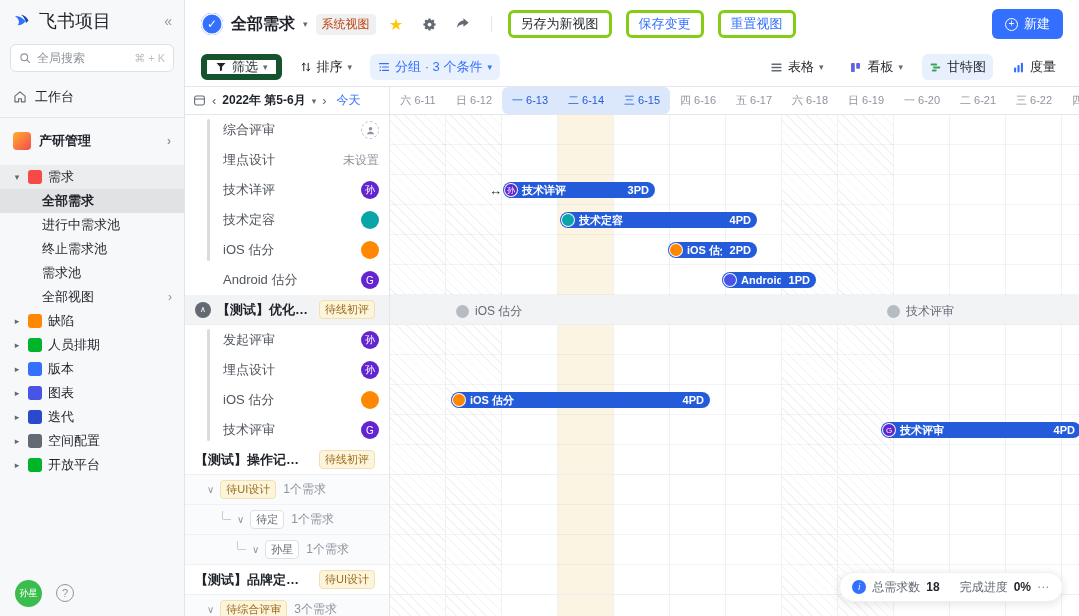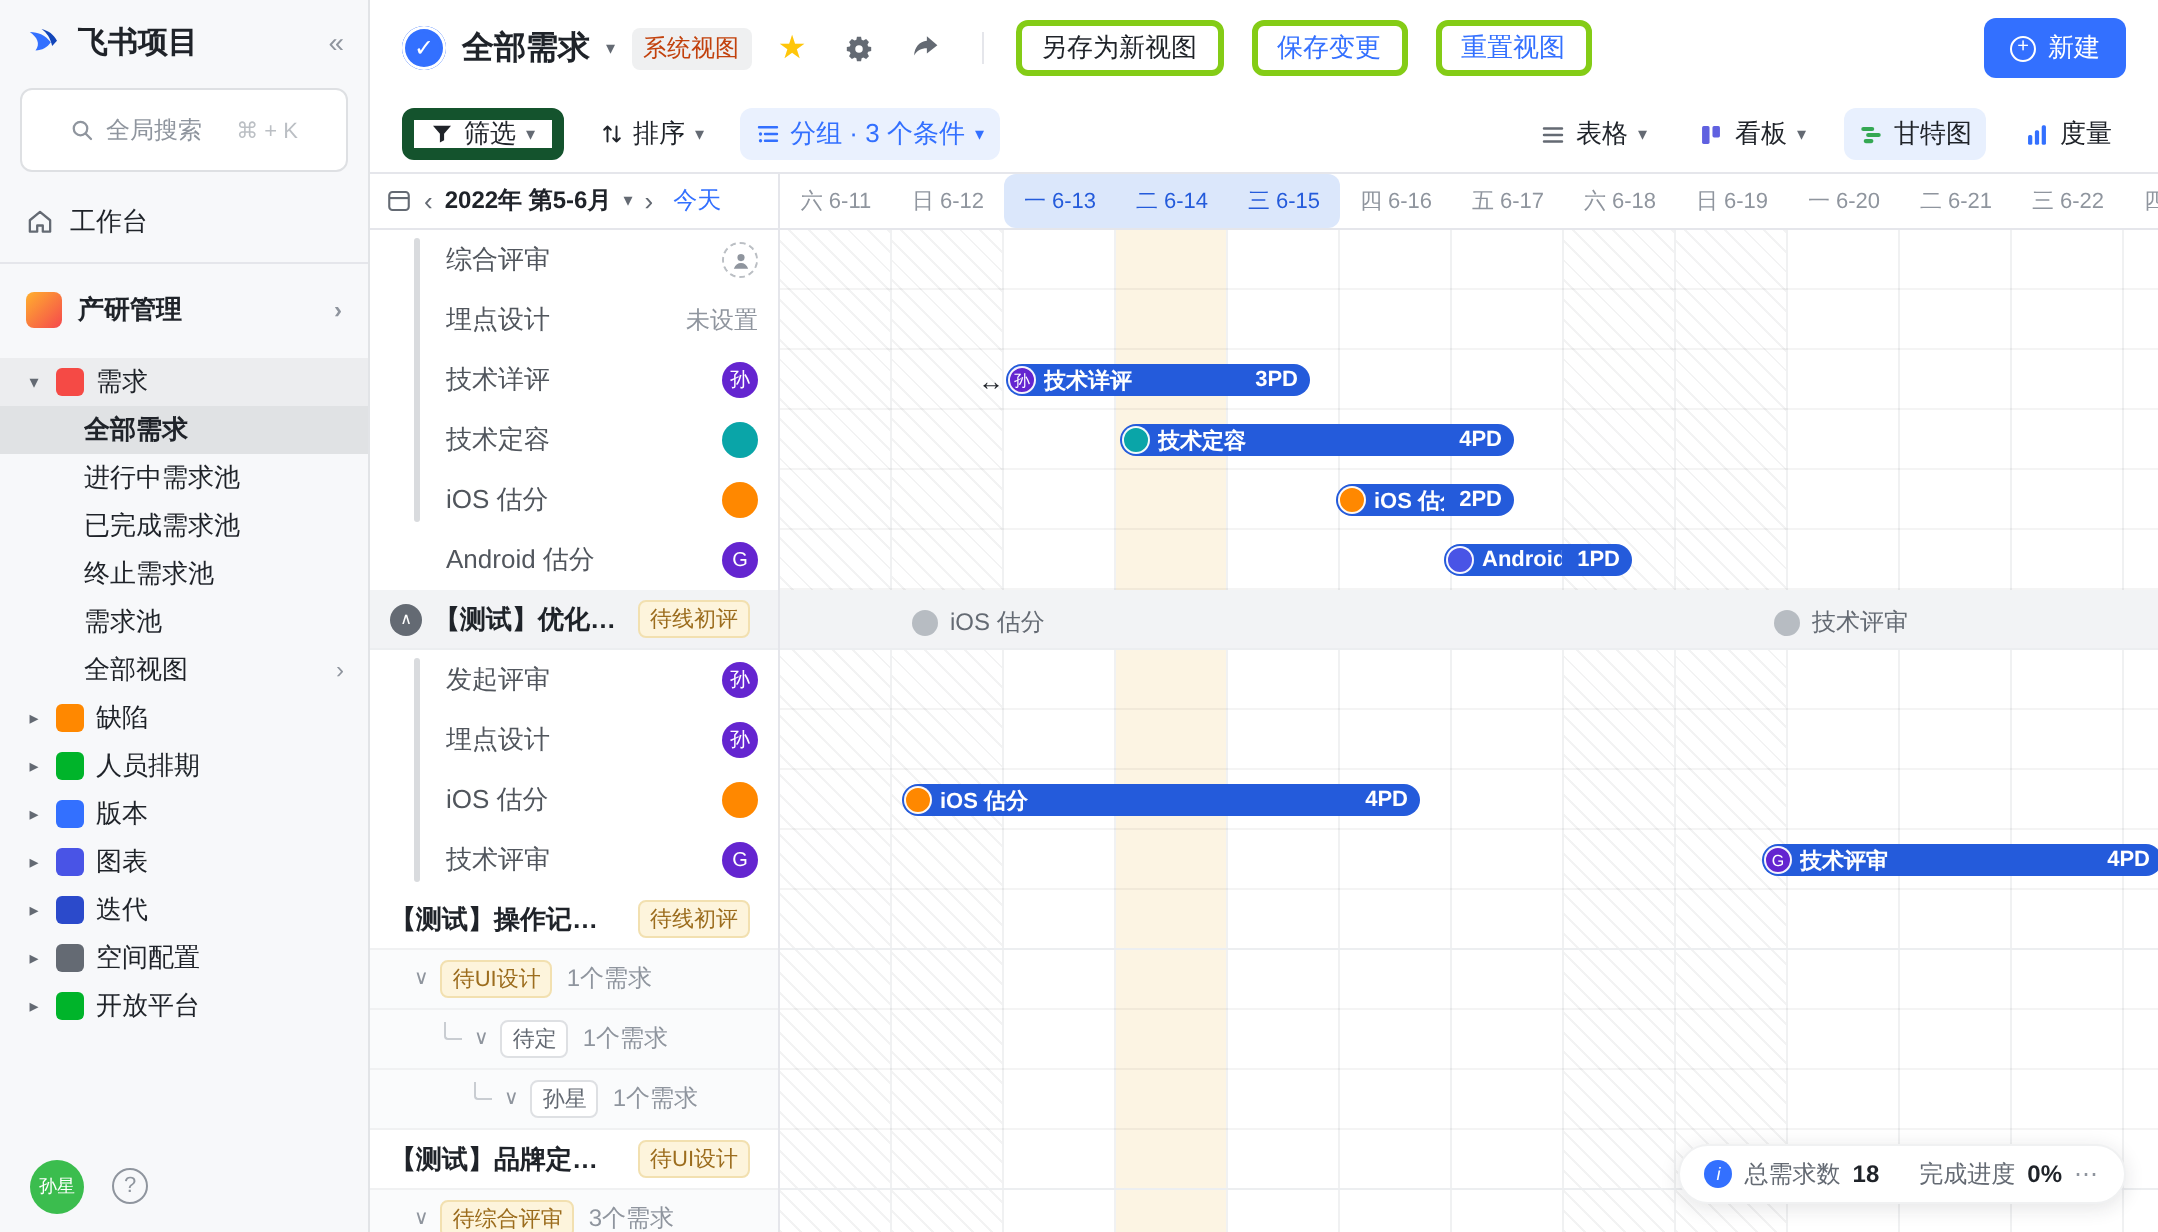--- a/index.html
+++ b/index.html
@@ -3,23 +3,23 @@
 <meta charset="utf-8">
 <style>
   * { box-sizing:border-box; margin:0; padding:0; }
   html,body { width:1079px; height:616px; overflow:hidden; }
   body { font-family:"Liberation Sans","DejaVu Sans",sans-serif; color:#1f2329; background:#fff; font-size:13px; }
   .app { display:flex; width:100%; height:100%; }
 
   
   .sidebar { width:185px; min-width:185px; background:#f7f8fa; border-right:1px solid #e2e4e7; display:flex; flex-direction:column; }
   .sb-top { height:42px; display:flex; align-items:center; gap:7px; padding:0 12px; }
-  .sb-title { font-size:15px; font-weight:700; }
+  .sb-title { font-size:18px; font-weight:400; }
   .sb-collapse { margin-left:auto; color:#8f959e; font-size:14px; cursor:pointer; }
-  .sb-search { margin:2px 10px 10px; height:42px; border:1px solid #dee0e3; border-radius:6px; background:#fff; display:flex; align-items:center; gap:6px; padding:0 24px; color:#8f959e; font-size:12px; }
+  .sb-search { margin:2px 10px 10px; height:28px; border:1px solid #dee0e3; border-radius:6px; background:#fff; display:flex; align-items:center; gap:6px; padding:0 8px; color:#8f959e; font-size:12px; }
   .sb-search .kbd { margin-left:auto; color:#bbbfc4; font-size:11px; }
   .sb-item { height:30px; display:flex; align-items:center; gap:8px; padding:0 13px; font-size:13px; cursor:pointer; }
   .sb-divider { height:1px; background:#e5e6eb; margin:5px 0; }
   .sb-space { height:36px; display:flex; align-items:center; gap:8px; padding:0 13px; font-weight:600; cursor:pointer; }
   .space-icon { width:18px; height:18px; border-radius:4px; background:linear-gradient(135deg,#ffb02e,#f5484d); }
   .sb-space .tchev { margin-left:auto; }
   #sb-tree { flex:0 0 auto; margin-top:6px; }
   .tree-row { height:24px; display:flex; align-items:center; gap:6px; padding:0 12px; cursor:pointer; color:#1f2329; }
   .tree-row.shaded { background:rgba(31,35,41,.05); }
   .tree-row.selected { background:rgba(31,35,41,.10); font-weight:600; }
@@ -159,23 +159,20 @@
         <div class="tree-row shaded">
           <span class="tw">▾</span>
           <span class="ticon" style="background: rgb(245, 74, 69);"></span>
           <span class="tlabel">需求</span>
         </div>
         <div class="tree-row child selected">
           <span class="tlabel">全部需求</span>
         </div>
         <div class="tree-row child">
           <span class="tlabel">进行中需求池</span>
-        </div>
-        <div class="tree-row child">
-          <span class="tlabel">已完成需求池</span>
         </div>
         <div class="tree-row child">
           <span class="tlabel">终止需求池</span>
         </div>
         <div class="tree-row child">
           <span class="tlabel">需求池</span>
         </div>
         <div class="tree-row child">
           <span class="tlabel">全部视图</span>
           <span class="tchev">›</span>

